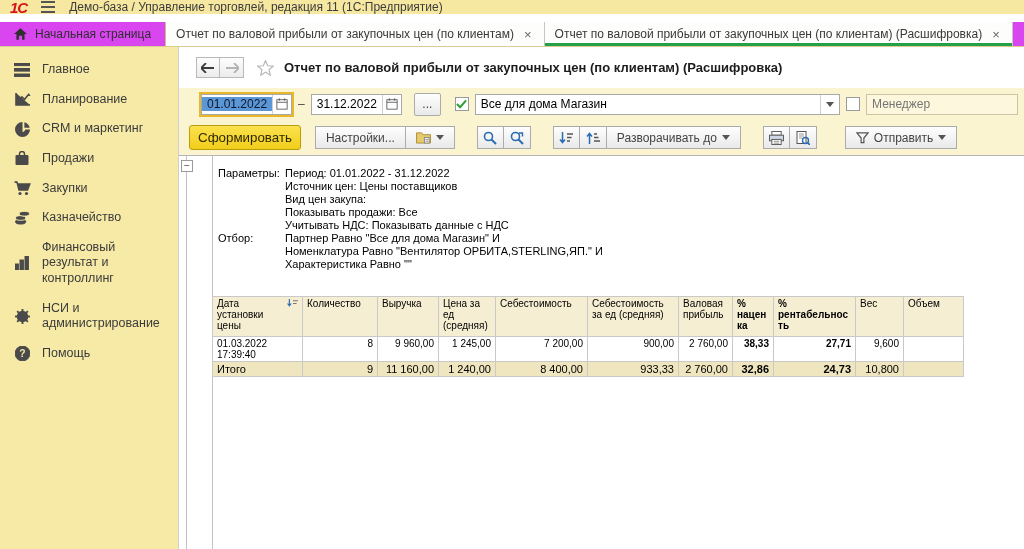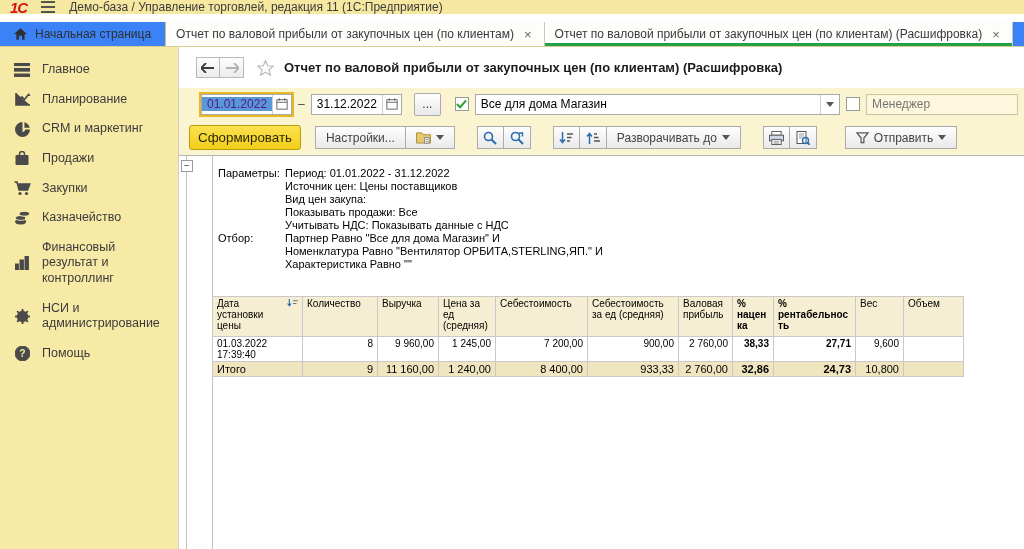--- a/index.html
+++ b/index.html
@@ -9,21 +9,21 @@
 
   
   .topbar { position:absolute; top:0; left:0; right:0; height:14px; background:#f6e8a0;
             display:flex; align-items:center; gap:14px; padding-left:10px; }
   .logo1c { color:#d6131c; font-weight:bold; font-style:italic; font-size:15px; letter-spacing:-1px; }
   .hamb { display:inline-flex; flex-direction:column; gap:3px; cursor:pointer; }
   .hamb i { display:block; width:14px; height:2px; background:#555; }
   .app-title { color:#3c3c3c; font-size:12px; }
 
   
-  .tabbar { position:absolute; top:22px; left:0; right:0; height:25px; background:#3b82f6;
+  .tabbar { position:absolute; top:22px; left:0; right:0; height:25px; background:#d946ef;
             display:flex; align-items:stretch; border-bottom:1px solid #d9cd92; }
   .hometab { display:flex; align-items:center; gap:8px; padding:0 14px; border-right:1px solid #cdbf7c; cursor:pointer; }
   .hometab span { color:#2f2f2f; }
   .tab { position:relative; display:flex; align-items:center; gap:8px; padding:0 10px;
          background:#fdfdfc; border-right:1px solid #c6c6c6; cursor:pointer; }
   .tab .lbl { color:#3a3a3a; white-space:nowrap; }
   .tab .x { color:#666; font-size:13px; padding:0 2px; cursor:pointer; }
   .tab.active::after { content:""; position:absolute; left:0; right:0; bottom:0; height:3px; background:#24a148; }
 
   
@@ -41,21 +41,21 @@
   .navbtn { width:24px; height:21px; border:1px solid #b9b9b9; background:linear-gradient(#fdfdfd,#ececec);
             display:flex; align-items:center; justify-content:center; cursor:pointer; }
   .navbtn+.navbtn { border-left:none; }
   .star { margin:0 10px 0 13px; display:flex; cursor:pointer; }
   .page-title { font-weight:bold; font-size:13px; color:#1c1c1c; }
 
   .filterrow { height:32px; background:#fbf4d0; display:flex; align-items:center; padding:0 6px 0 22px; gap:6px; }
   .fld { display:flex; align-items:center; background:#fff; border:1px solid #a9a9a9; height:21px; }
   .fld.focus { outline:2px solid #e8b828; }
   .fld .val { padding:0 5px; white-space:nowrap; color:#000; }
-  .fld .val.sel { background:#5b96d6; color:#4c1d95; }
+  .fld .val.sel { background:#5b96d6; color:#0f172a; }
   .mini-btn { width:19px; height:19px; display:flex; align-items:center; justify-content:center;
               border-left:1px solid #cfcfcf; cursor:pointer; background:#fff; }
   .dash { color:#444; }
   .btn { display:inline-flex; align-items:center; justify-content:center; gap:5px; height:23px;
          border:1px solid #ababab; background:linear-gradient(#fefefe,#e9e9e9); color:#444;
          border-radius:2px; padding:0 10px; cursor:pointer; white-space:nowrap; }
   .checkbox { width:14px; height:14px; border:1px solid #9a9a9a; background:#fff; display:flex;
               align-items:center; justify-content:center; cursor:pointer; flex:0 0 14px; }
   .combo { flex:1; justify-content:space-between; }
   .input-dis { width:152px; height:21px; border:1px solid #cdc5a2; background:#fdf8dd; color:#b3ab8e;

